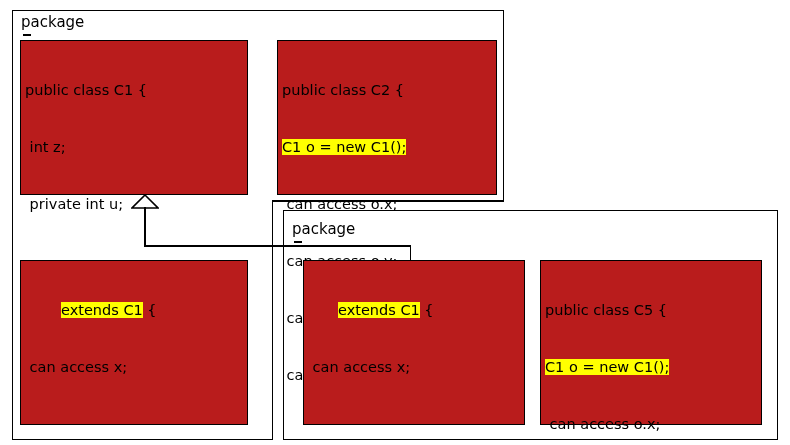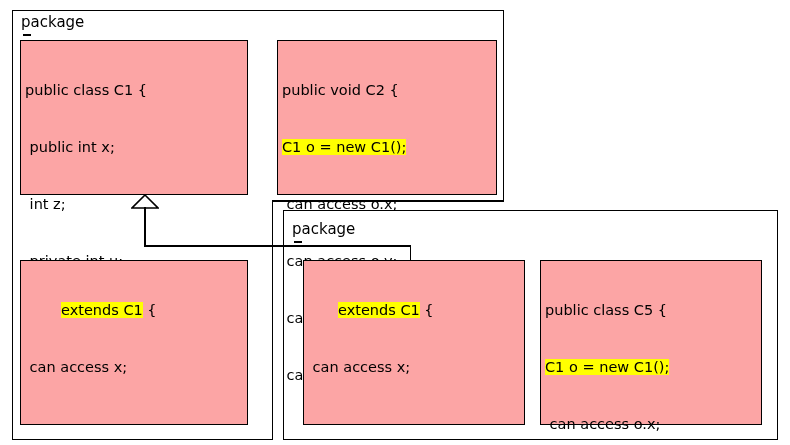--- a/index.html
+++ b/index.html
@@ -22,21 +22,21 @@
   #pkg-outer-2{left:283px;top:210px;width:495px;height:230px;}
 
   .pkg-label{
     position:absolute;font-size:15px;line-height:16px;color:#000;white-space:nowrap;
   }
   .pkg-dash{position:absolute;width:8px;height:1.5px;background:#000;}
 
   
   .cls{
     position:absolute;box-sizing:border-box;
-    border:1.5px solid #000;background:#fca5a5;
+    border:1.5px solid #000;background:#b91c1c;
     font-size:14.5px;line-height:19px;color:#000;
     padding:2px 0 0 4px;white-space:pre;
   }
   .cls .ln{display:block;height:19px;white-space:pre;}
   .hl{background:#FFFF00;}
 
   #cls-c1{left:20px;top:40px;width:228px;height:155px;}
   #cls-c2{left:277px;top:40px;width:220px;height:155px;}
   #cls-c3{left:20px;top:260px;width:228px;height:165px;}
   #cls-c4{left:303px;top:260px;width:222px;height:165px;}
@@ -69,31 +69,30 @@
     <svg width="28" height="15" viewBox="0 0 28 15">
       <polygon points="14,1 27,14 1,14" fill="#ffffff" stroke="#000000" stroke-width="1.6"></polygon>
     </svg>
   </div>
   <div id="inh-vert"></div>
   <div id="inh-horiz"></div>
   <div id="inh-drop-c4"></div>
 
   <div class="cls" id="cls-c1">
     <span class="ln">public class C1 {</span>
-    <span class="ln"> public int x;</span>
     <span class="ln"> int z;</span>
     <span class="ln"> private int u;</span>
     <span class="ln"></span>
     <span class="ln"> protected void m() {</span>
     
     
   </div>
 
   <div class="cls" id="cls-c2">
-    <span class="ln">public void C2 {</span>
+    <span class="ln">public class C2 {</span>
     <span class="ln"><span class="hl">C1 o = new C1();</span></span>
     <span class="ln"> can access o.x;</span>
     <span class="ln"> can access o.y;</span>
     <span class="ln"> can access o.z;</span>
     <span class="ln"> cannot access o.u;</span>
     <span class="ln"></span>
     
     
   </div>
 

